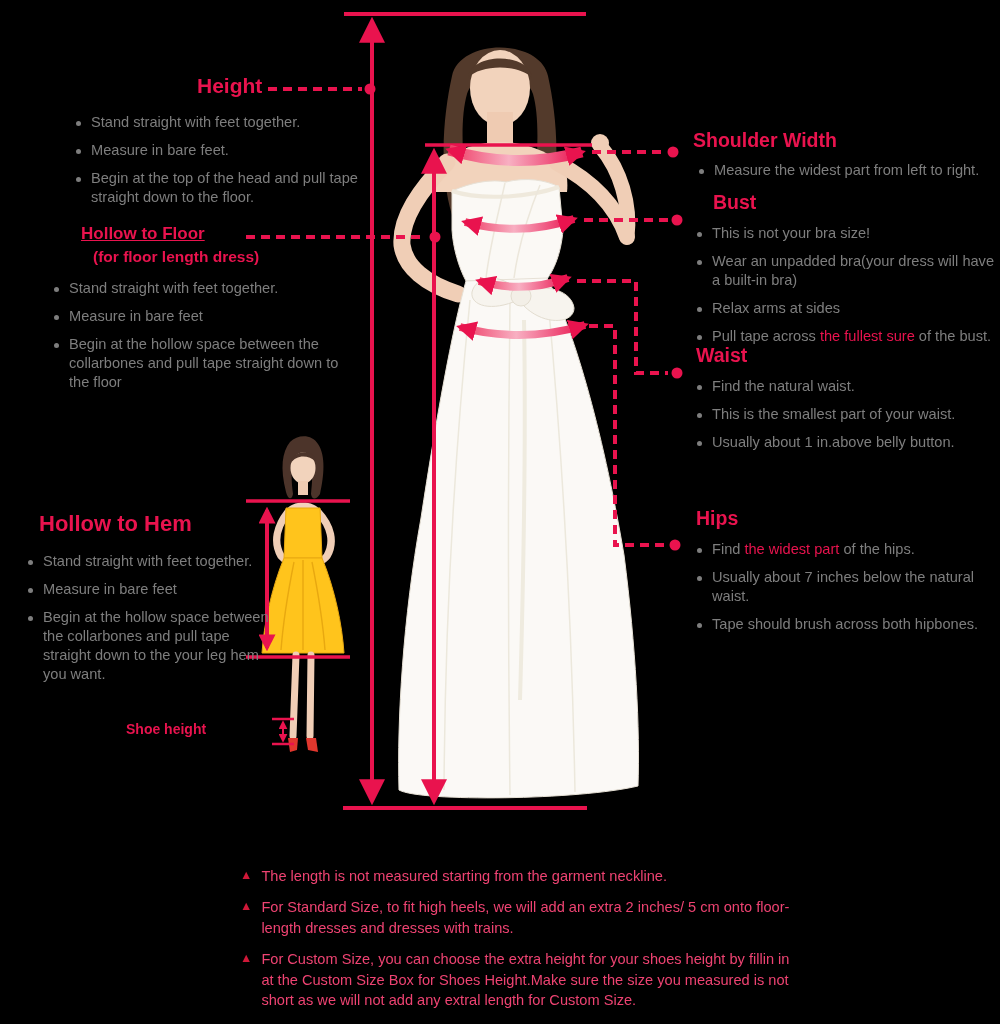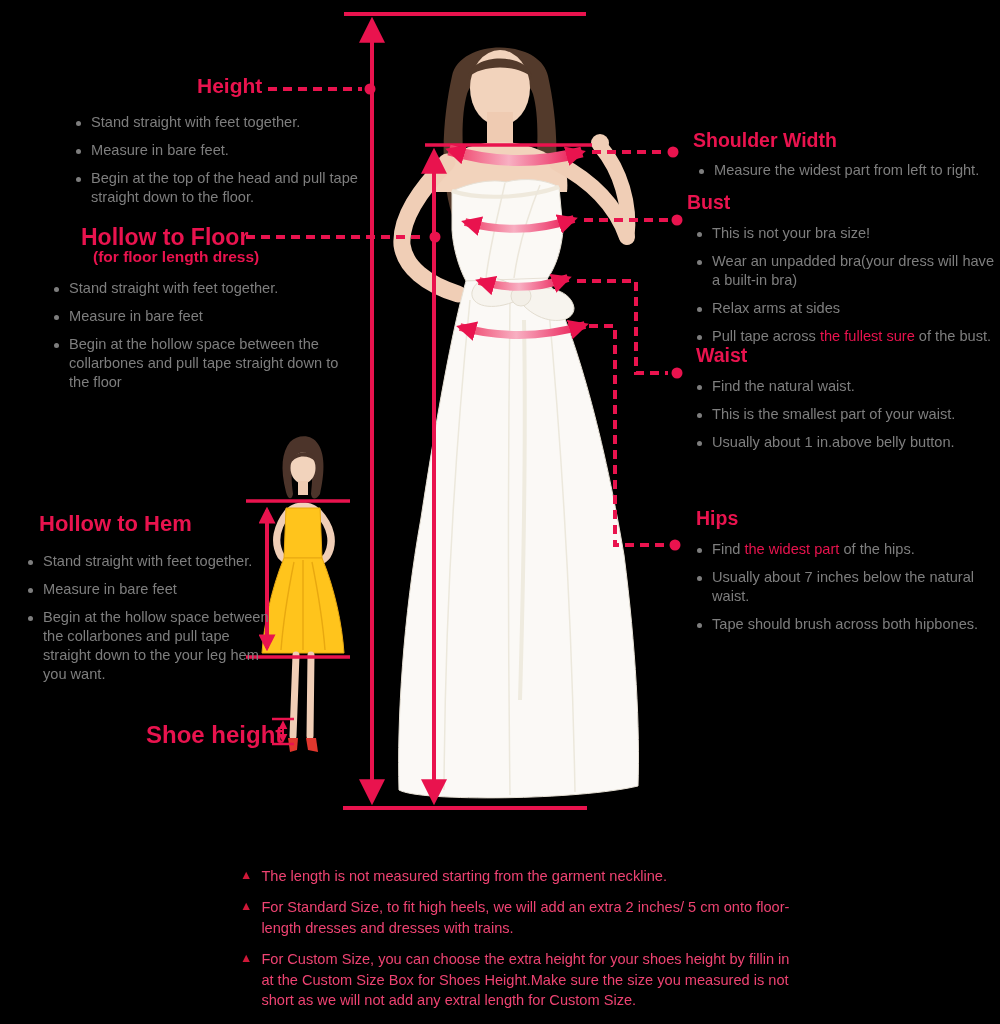--- a/index.html
+++ b/index.html
@@ -135,43 +135,43 @@
     </g>
   </svg>
 
   <div class="txt sec-title" style="left:197px;top:74px;font-size:21px;">Height</div>
   <ul class="blist txt" style="left:62px;top:101px;width:288px;">
     <li><span>Stand straight with feet together.</span></li>
     <li><span>Measure in bare feet.</span></li>
     <li><span>Begin at the top of the head and pull tape straight down to the floor.</span></li>
   </ul>
 
-  <div class="txt sec-title" style="left:81px;top:224px;font-size:23px;">Hollow to Floor</div>
+  <div class="txt sec-title" style="left:81px;top:224px;font-size:17px;text-decoration:underline;">Hollow to Floor</div>
   <div class="txt sec-sub" style="left:93px;top:248px;">(for floor length dress)</div>
   <ul class="blist txt" style="left:40px;top:267px;width:290px;">
     <li><span>Stand straight with feet together.</span></li>
     <li><span>Measure in bare feet</span></li>
     <li><span>Begin at the hollow space between the collarbones and pull tape straight down to the floor</span></li>
   </ul>
 
   <div class="txt sec-title" style="left:39px;top:511px;font-size:22px;">Hollow to Hem</div>
   <ul class="blist txt" style="left:14px;top:540px;width:250px;">
     <li><span>Stand straight with feet together.</span></li>
     <li><span>Measure in bare feet</span></li>
     <li><span>Begin at the hollow space between the collarbones and pull tape straight down to the your leg hem  you want.</span></li>
   </ul>
 
-  <div class="txt sec-title" style="left:146px;top:721px;font-size:24px;">Shoe height</div>
+  <div class="txt sec-title" style="left:126px;top:721px;font-size:14px;">Shoe height</div>
 
   <div class="txt sec-title" style="left:693px;top:129px;font-size:19.5px;">Shoulder Width</div>
   <ul class="blist txt" style="left:685px;top:149px;width:305px;">
     <li><span>Measure the widest part from left to right.</span></li>
   </ul>
 
-  <div class="txt sec-title" style="left:687px;top:191px;font-size:19.5px;">Bust</div>
+  <div class="txt sec-title" style="left:713px;top:191px;font-size:19.5px;">Bust</div>
   <ul class="blist txt" style="left:683px;top:212px;width:310px;">
     <li><span>This is not your bra size!</span></li>
     <li><span>Wear an unpadded bra(your dress will have a built-in bra)</span></li>
     <li><span>Relax arms at sides</span></li>
     <li><span>Pull tape across </span><span class="hl">the fullest sure</span><span> of the bust.</span></li>
   </ul>
 
   <div class="txt sec-title" style="left:696px;top:344px;font-size:19.5px;">Waist</div>
   <ul class="blist txt" style="left:683px;top:365px;width:310px;">
     <li><span>Find the natural waist.</span></li>

